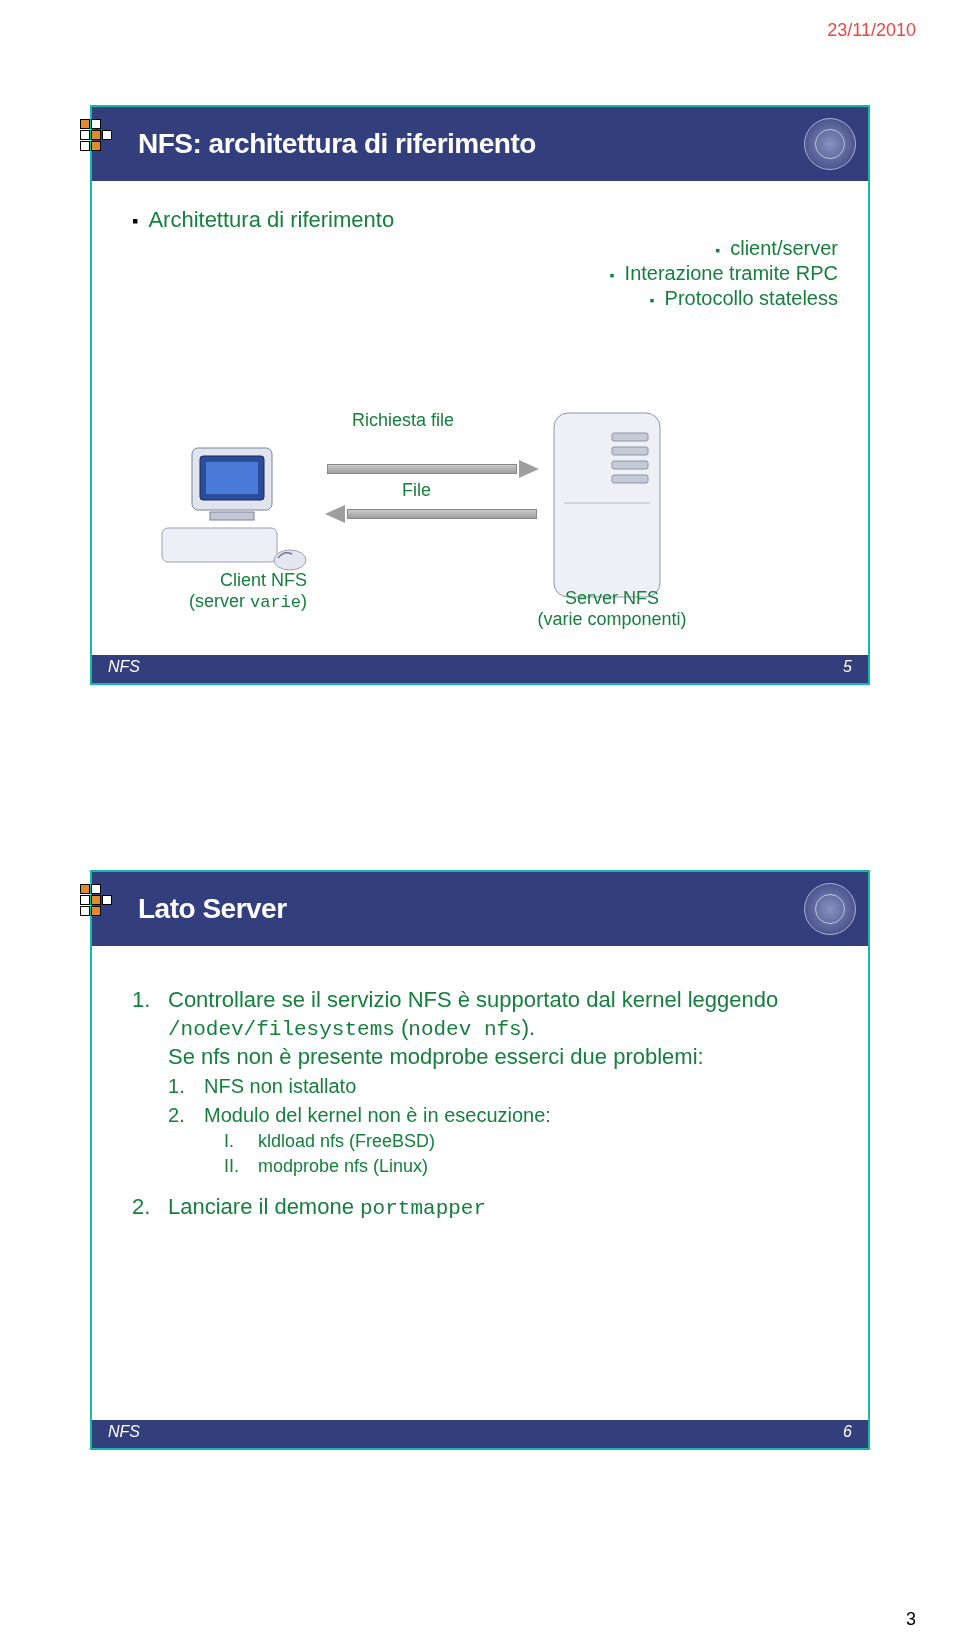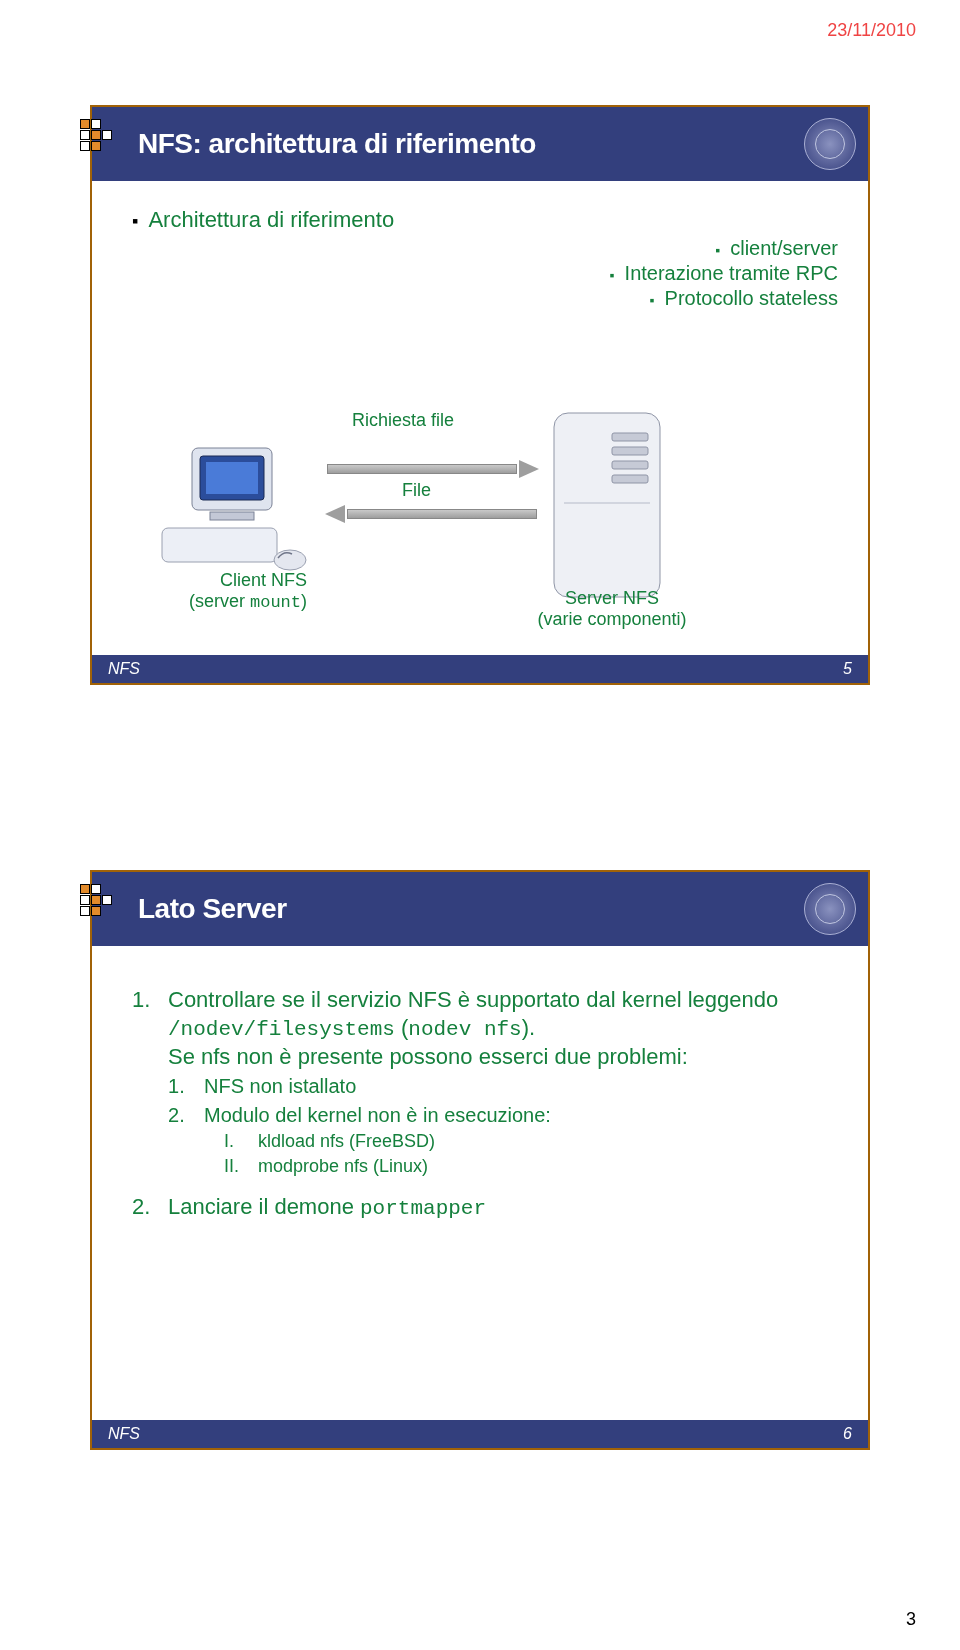--- a/index.html
+++ b/index.html
@@ -20,21 +20,21 @@
   .slide-area {
     position: absolute;
     left: 90px;
     width: 780px;
   }
   .slide-area.top { top: 105px; }
   .slide-area.bottom { top: 870px; }
   .slide {
     width: 100%;
     height: 580px;
-    border: 2px solid #a16207;
+    border: 2px solid #14b8a6;
     position: relative;
     background: #fff;
   }
   .title-bar {
     position: relative;
     background: #333f7d;
     height: 74px;
     display: flex;
     align-items: center;
     padding-left: 18px;
@@ -180,23 +180,22 @@
   .cap-server { left: 400px; top: 268px; width: 160px; }
   .footer-bar {
     position: absolute;
     left: 0; right: 0; bottom: 0;
     height: 28px;
     background: #333f7d;
     color: #fff;
     font-style: italic;
     font-size: 16px;
     display: flex;
-    align-items: center;
     justify-content: space-between;
-    padding: 12px 16px;
+    padding: 3px 16px;
   }
   
   .ol1 {
     list-style: none;
     font-size: 22px;
     font-family: Arial, sans-serif;
     margin-top: 22px;
   }
   .ol1 > li {
     counter-increment: n1;
@@ -321,21 +320,21 @@
           <rect x="12" y="8" width="106" height="184" rx="14" fill="#eef0f5" stroke="#8f95a6"></rect>
           <rect x="70" y="28" width="36" height="8" rx="2" fill="#c6cad6" stroke="#8f95a6"></rect>
           <rect x="70" y="42" width="36" height="8" rx="2" fill="#c6cad6" stroke="#8f95a6"></rect>
           <rect x="70" y="56" width="36" height="8" rx="2" fill="#c6cad6" stroke="#8f95a6"></rect>
           <rect x="70" y="70" width="36" height="8" rx="2" fill="#c6cad6" stroke="#8f95a6"></rect>
           <line x1="22" y1="98" x2="108" y2="98" stroke="#b5bac8"></line>
         </svg>
 
         <div class="caption cap-client">
           <span>Client NFS</span><br>
-          <span>(server </span><span class="mono" style="font-size:17px">mount</span><span>)</span>
+          <span>(server </span><span class="mono" style="font-size:17px">varie</span><span>)</span>
         </div>
         <div class="caption cap-server">
           <span>Server NFS</span><br>
           <span>(varie componenti)</span>
         </div>
       </div>
     </div>
     <div class="footer-bar">
       <span>NFS</span>
       <span>5</span>
@@ -361,21 +360,21 @@
             <div class="sq orange"></div>
           </div>
       </div>
       <div class="title-text">Lato Server</div>
       <div class="seal"></div>
     </div>
     <div class="body">
       <ol class="ol1" style="counter-reset:n1;">
         <li>
           <span>Controllare se il servizio NFS è supportato dal kernel leggendo </span><span class="mono">/nodev/filesystems</span><span> (</span><span class="mono">nodev nfs</span><span>).</span><br>
-          <span>Se nfs non è presente possono esserci due problemi:</span>
+          <span>Se nfs non è presente modprobe esserci due problemi:</span>
           <ol class="ol2">
             <li><span>NFS non istallato</span></li>
             <li>
               <span>Modulo del kernel non è in esecuzione:</span>
               <ol class="ol3">
                 <li><span>kldload nfs (FreeBSD)</span></li>
                 <li><span>modprobe nfs (Linux)</span></li>
               </ol>
             </li>
           </ol>

